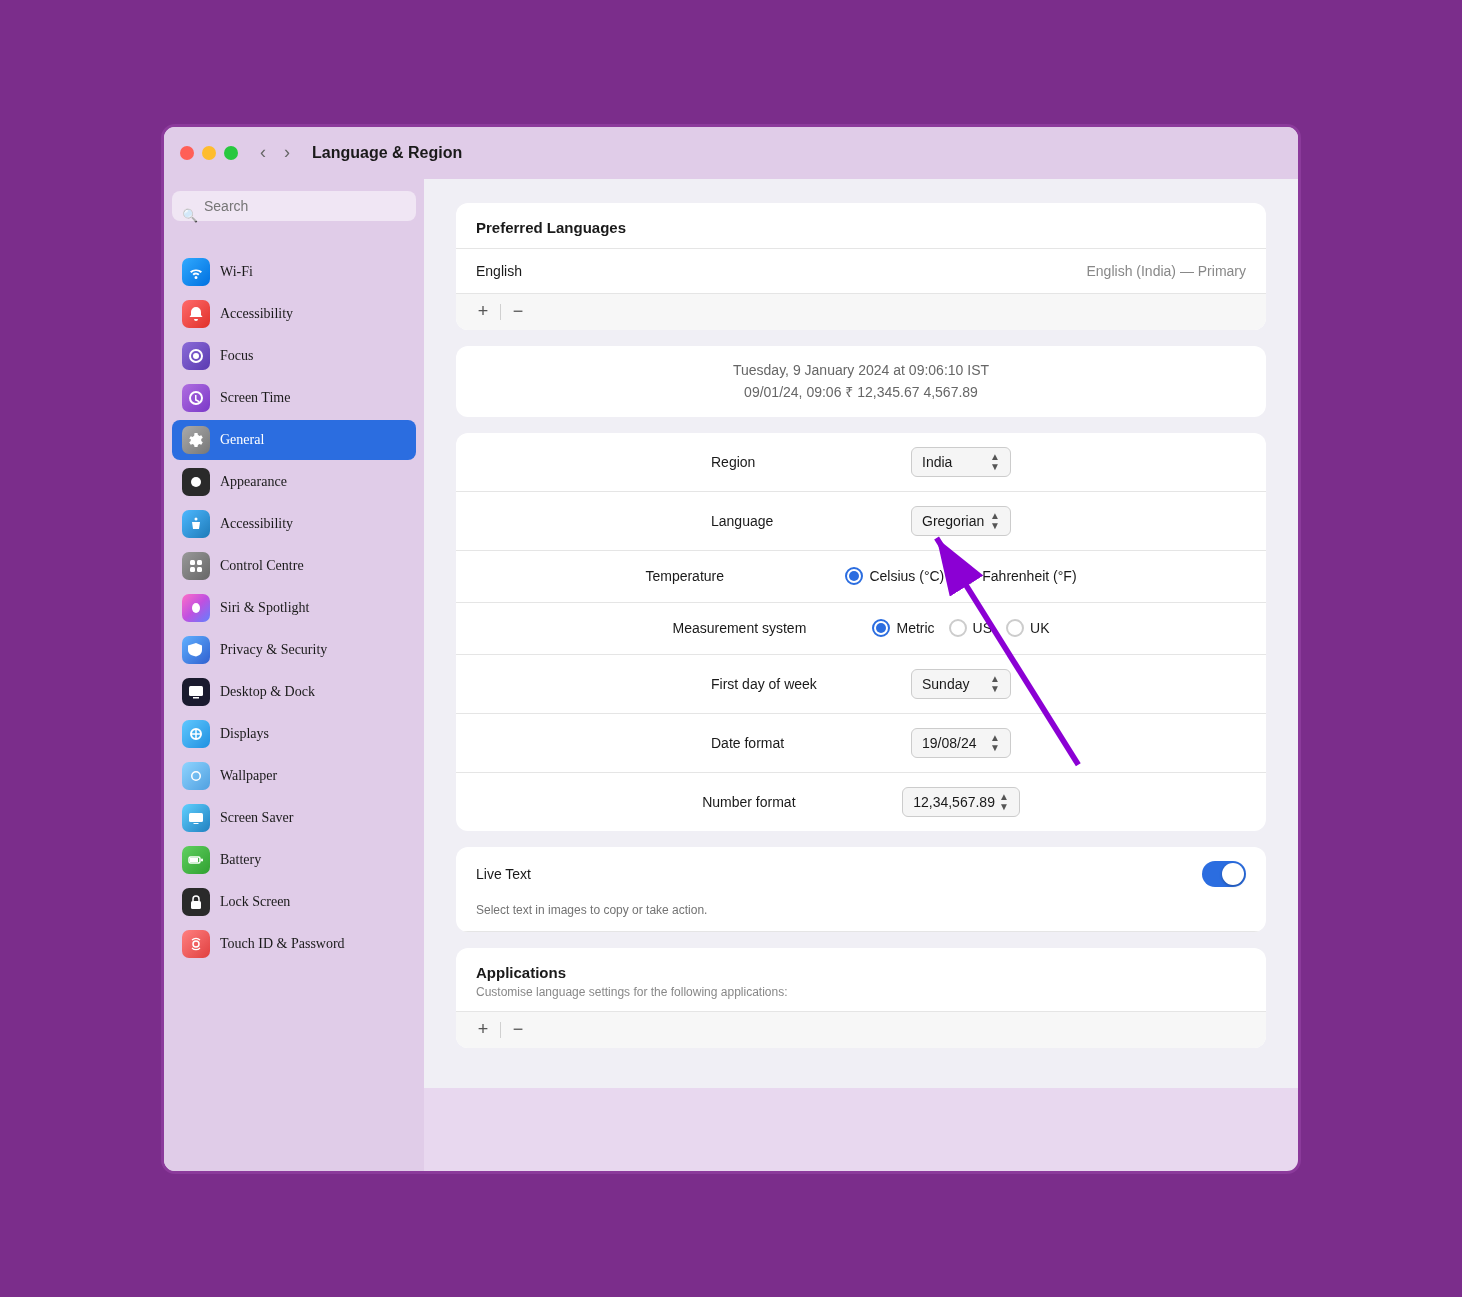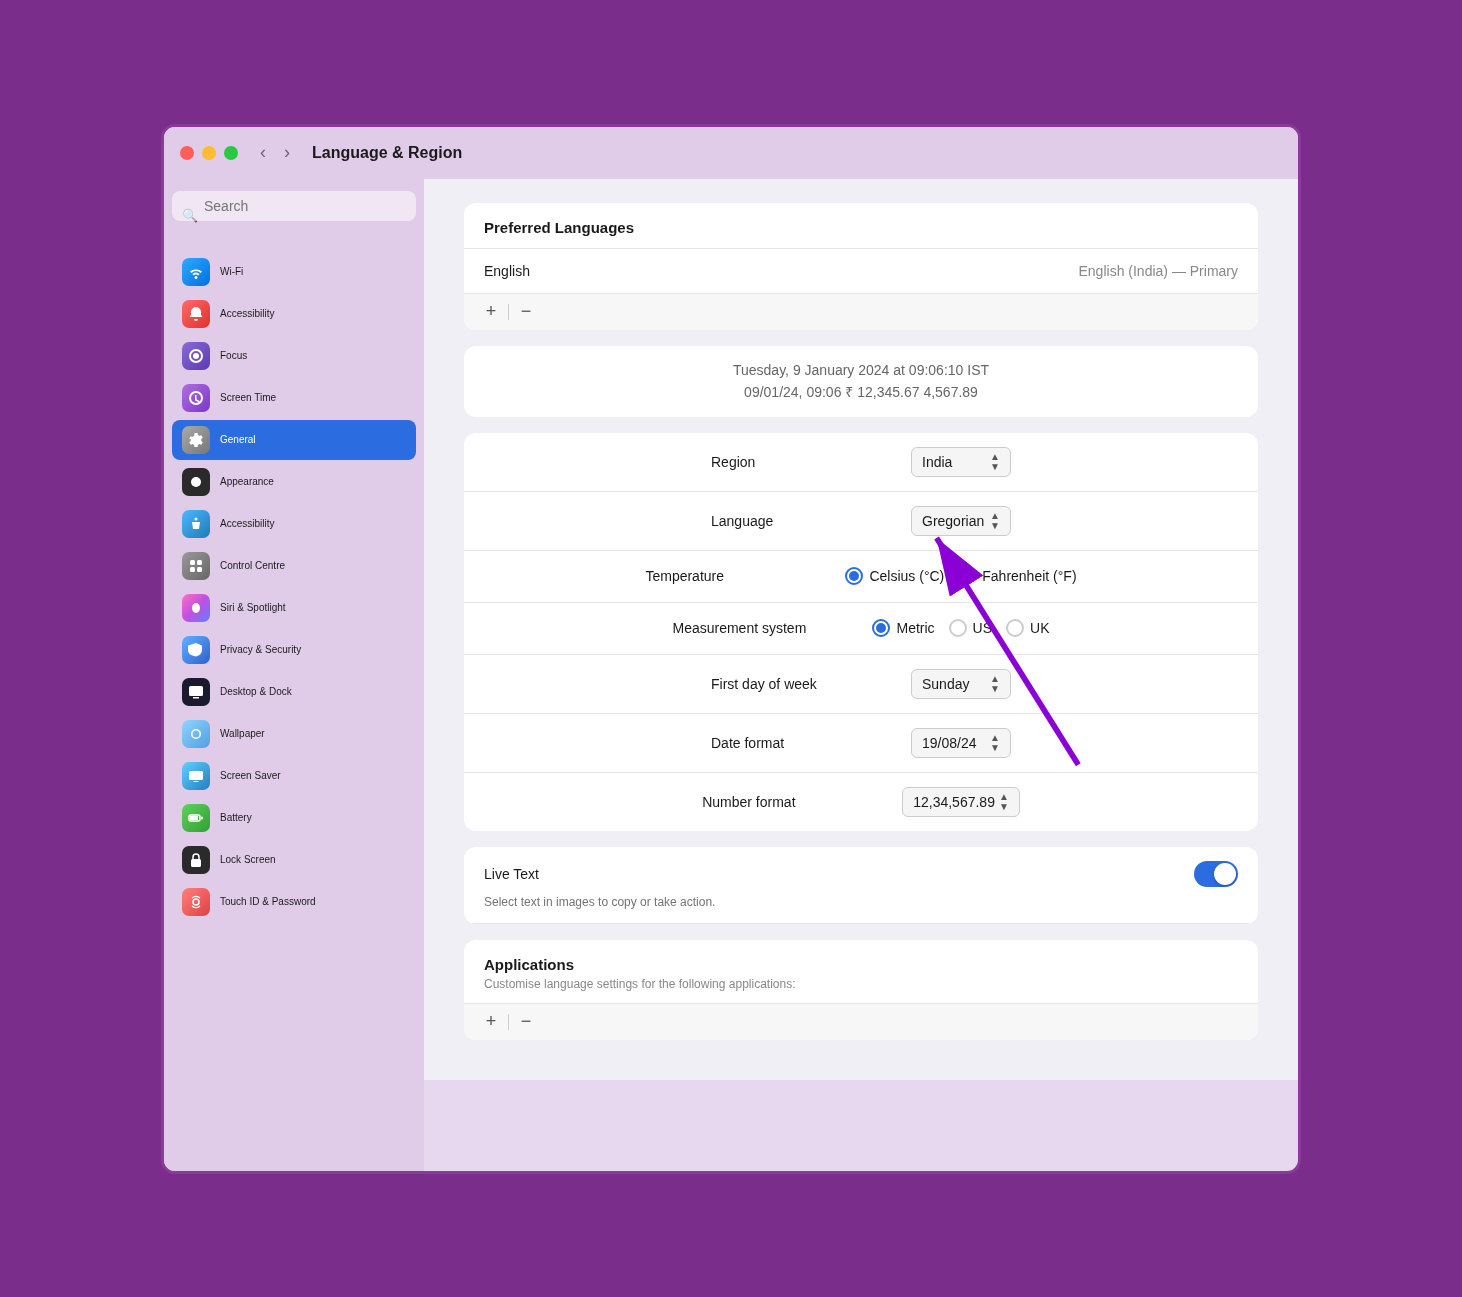--- a/index.html
+++ b/index.html
@@ -105,22 +105,23 @@
       cursor: pointer;
       gap: 10px;
       margin-bottom: 2px;
     }
     .sidebar-item.active {
       background: #2b6de0;
       color: white;
     }
     .sidebar-item.active .sidebar-label { color: white; }
     .sidebar-label {
-      font-size: 10px;
+      font-size: 14px;
       color: #1a1a1a;
+      font-family: Liberation Serif, serif;
     }
     .sidebar-icon {
       width: 28px;
       height: 28px;
       border-radius: 7px;
       display: flex;
       align-items: center;
       justify-content: center;
       font-size: 16px;
       flex-shrink: 0;
@@ -148,21 +149,21 @@
     .main-content {
       flex: 1;
       background: #f0eff5;
       overflow-y: auto;
       padding: 0;
     }
     .main-content::-webkit-scrollbar { width: 8px; }
     .main-content::-webkit-scrollbar-thumb { background: rgba(0,0,0,0.2); border-radius: 4px; }
 
     .main-inner {
-      padding: 24px 40px;
+      padding: 24px 32px;
     }
 
     .section-card {
       background: white;
       border-radius: 12px;
       margin-bottom: 16px;
       overflow: hidden;
     }
 
     .section-header {
@@ -346,21 +347,21 @@
       right: 2px;
       box-shadow: 0 1px 3px rgba(0,0,0,0.3);
     }
 
     .live-text-row {
       display: flex;
       flex-direction: column;
       align-items: flex-start;
       justify-content: center;
       padding: 14px 20px;
-      gap: 8px;
+      gap: 16px;
       border-bottom: 1px solid #e5e5e5;
     }
 
     .live-text-row-inner {
       display: flex;
       align-items: center;
       justify-content: space-between;
       width: 100%;
     }
 
@@ -529,20 +530,29 @@
       <div class="sidebar-item">
         <div class="sidebar-icon icon-desktop">
           <svg width="16" height="16" viewBox="0 0 16 16" fill="white">
             <rect x="1" y="2" width="14" height="10" rx="1.5"></rect>
             <rect x="5" y="13" width="6" height="1.5"></rect>
           </svg>
         </div>
         <span class="sidebar-label">Desktop &amp; Dock</span>
       </div>
 
+      <div class="sidebar-item">
+        <div class="sidebar-icon icon-displays">
+          <svg width="16" height="16" viewBox="0 0 16 16" fill="white">
+            <circle cx="8" cy="8" r="5" fill="none" stroke="white" stroke-width="2"></circle>
+            <path d="M8 4v8M4 8h8" stroke="white" stroke-width="1.5"></path>
+          </svg>
+        </div>
+        <span class="sidebar-label">Displays</span>
+      </div>
 
       <div class="sidebar-item">
         <div class="sidebar-icon icon-wallpaper">
           <svg width="16" height="16" viewBox="0 0 16 16" fill="white">
             <path d="M8 3a5 5 0 110 10A5 5 0 018 3zm0 1.5a3.5 3.5 0 100 7 3.5 3.5 0 000-7z"></path>
             <path d="M8 1v2M8 13v2M1 8h2M13 8h2M3.05 3.05l1.41 1.41M11.54 11.54l1.41 1.41M3.05 12.95l1.41-1.41M11.54 4.46l1.41-1.41"></path>
           </svg>
         </div>
         <span class="sidebar-label">Wallpaper</span>
       </div>

